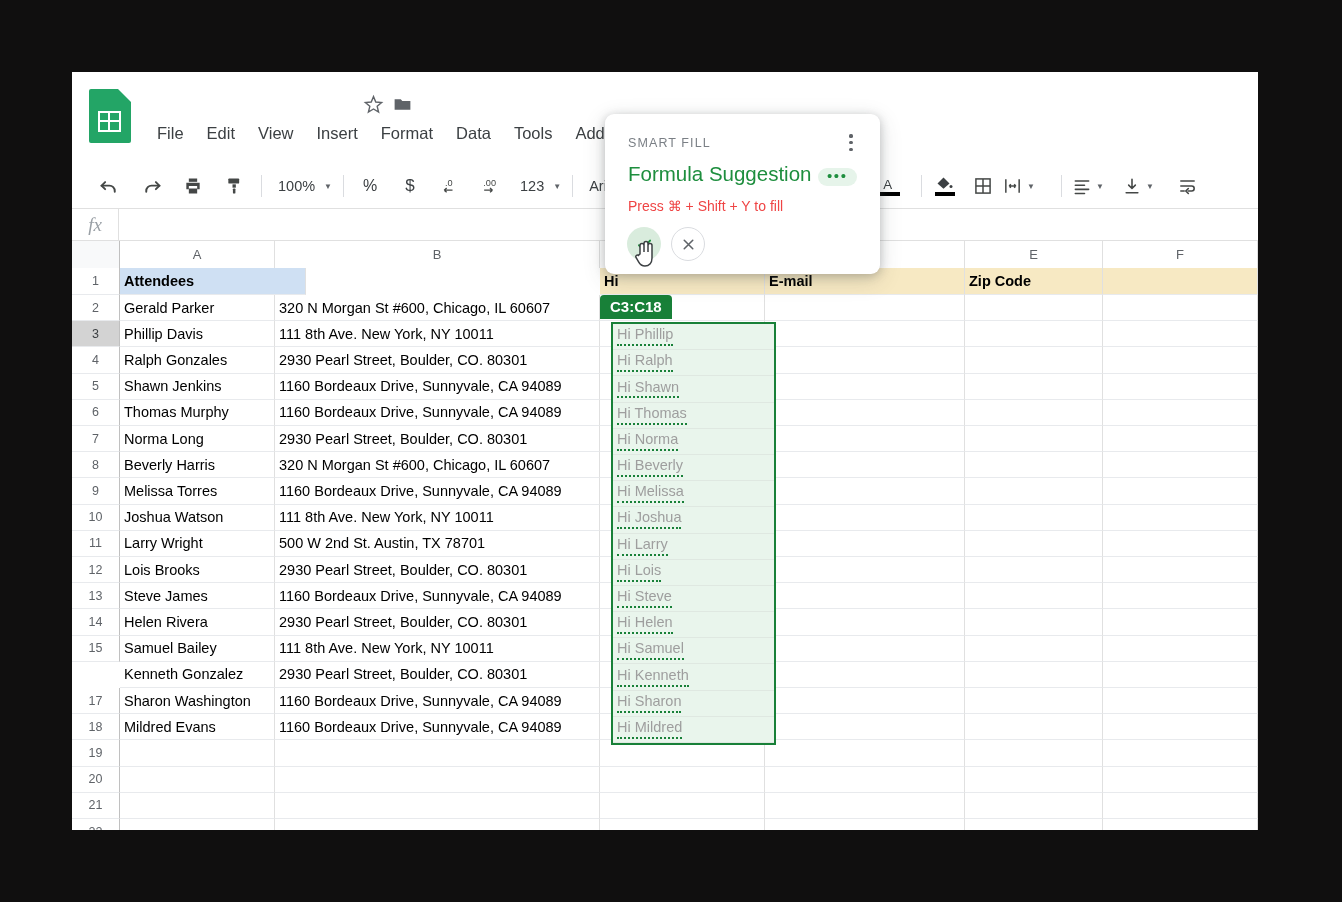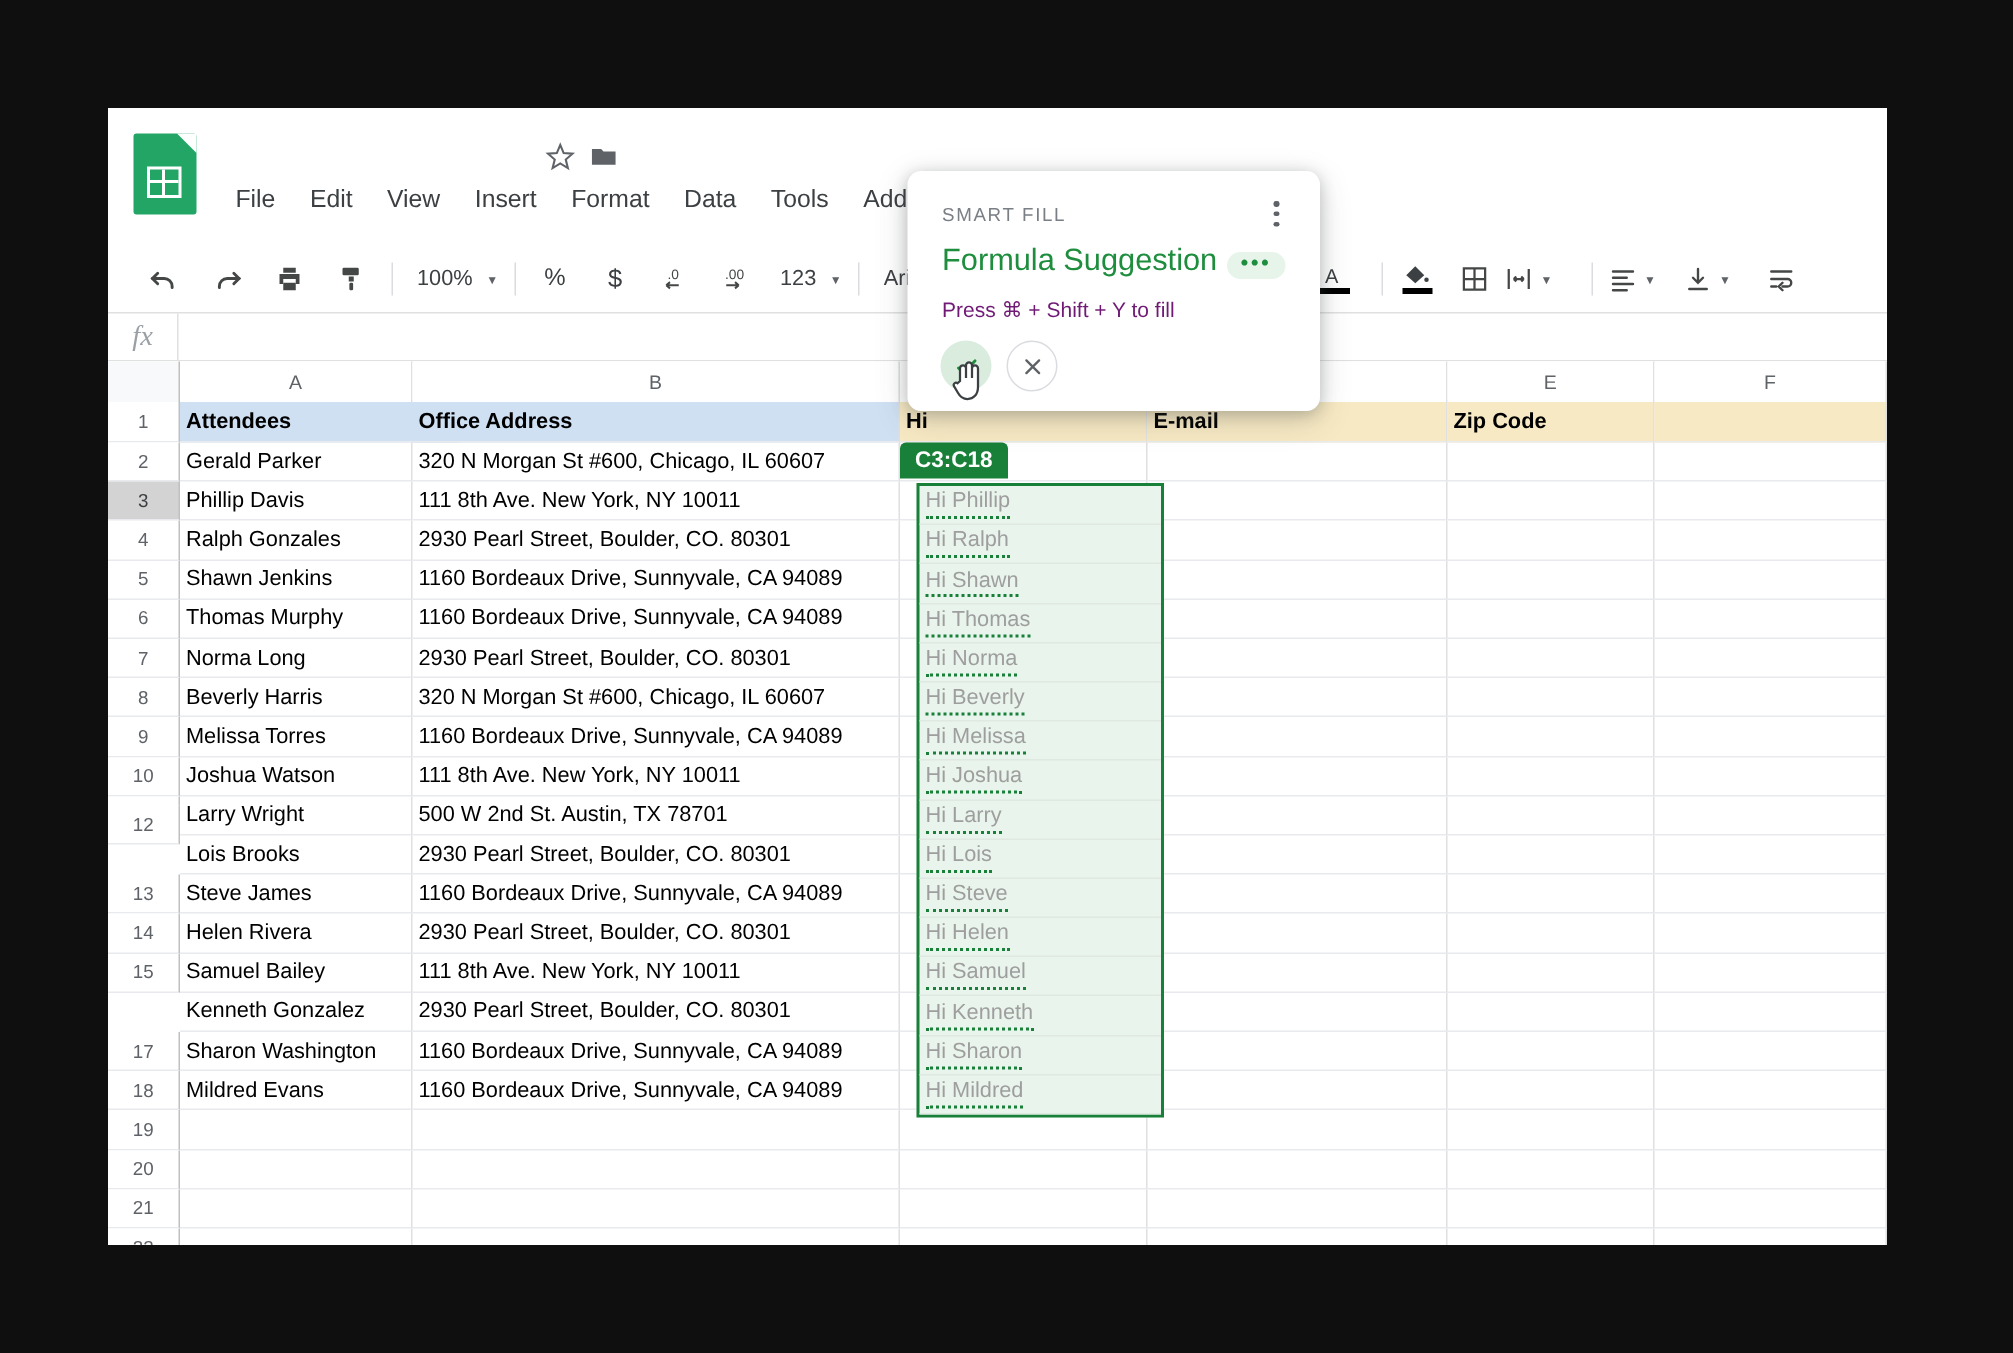--- a/index.html
+++ b/index.html
@@ -199,21 +199,21 @@
   }
   .popup-more {
     position: absolute; left: 213px; top: 54px;
     background: #e6f4ea; border-radius: 11px;
     padding: 3px 9px 5px;
     color: #1e8e3e; font-size: 15px; line-height: 10px;
     letter-spacing: 1.6px; cursor: pointer;
   }
   .popup-sub {
     position: absolute; left: 23px; top: 84px;
-    font-size: 14px; color: #701a75;
+    font-size: 14px; color: #ef4444;
   }
   .btn-accept, .btn-reject {
     position: absolute; top: 113px;
     width: 34px; height: 34px; border-radius: 50%;
     display: flex; align-items: center; justify-content: center;
     cursor: pointer;
   }
   .btn-accept { left: 22px; background: #d9ecdd; }
   .btn-reject { left: 66px; background: #fff; border: 1px solid #dadce0; }
 
@@ -387,21 +387,20 @@
       <div class="colhdr" style="left:48px;width:155px">A</div>
       <div class="colhdr" style="left:203px;width:325px">B</div>
       <div class="colhdr" style="left:528px;width:165px">C</div>
       <div class="colhdr" style="left:693px;width:200px">D</div>
       <div class="colhdr" style="left:893px;width:138px">E</div>
       <div class="colhdr" style="left:1031px;width:155px">F</div>
     </div>
 
     <div class="rowhdr" style="top:27px;height:27px">1</div>
     <div class="cell hdr hdr-blue" style="left:48px;top:27px;width:186px;height:27px">Attendees</div>
-    <div class="cell hdr hdr-blue" style="left:203px;top:27px;width:325px;height:27px">Office Address</div>
     <div class="cell hdr hdr-tan" style="left:528px;top:27px;width:165px;height:27px">Hi</div>
     <div class="cell hdr hdr-tan" style="left:693px;top:27px;width:200px;height:27px">E-mail</div>
     <div class="cell hdr hdr-tan" style="left:893px;top:27px;width:138px;height:27px">Zip Code</div>
     <div class="cell hdr hdr-tan" style="left:1031px;top:27px;width:155px;height:27px"></div>
 
     <div id="rows">
         <div class="rowhdr" style="top: 54px; height: 26.2px;">2</div>
         <div class="cell" style="left: 48px; top: 54px; width: 155px; height: 26.2px;">Gerald Parker</div>
         <div class="cell" style="left: 203px; top: 54px; width: 325px; height: 26.2px;">320 N Morgan St #600, Chicago, IL 60607</div>
         <div class="cell" style="left: 528px; top: 54px; width: 165px; height: 26.2px;"></div>
@@ -464,21 +463,21 @@
         <div class="cell" style="left: 693px; top: 263.6px; width: 200px; height: 26.2px;"></div>
         <div class="cell" style="left: 893px; top: 263.6px; width: 138px; height: 26.2px;"></div>
         <div class="cell" style="left: 1031px; top: 263.6px; width: 155px; height: 26.2px;"></div>
         <div class="rowhdr" style="top: 289.8px; height: 26.2px;">11</div>
         <div class="cell" style="left: 48px; top: 289.8px; width: 155px; height: 26.2px;">Larry Wright</div>
         <div class="cell" style="left: 203px; top: 289.8px; width: 325px; height: 26.2px;">500 W 2nd St. Austin, TX 78701</div>
         <div class="cell" style="left: 528px; top: 289.8px; width: 165px; height: 26.2px;"></div>
         <div class="cell" style="left: 693px; top: 289.8px; width: 200px; height: 26.2px;"></div>
         <div class="cell" style="left: 893px; top: 289.8px; width: 138px; height: 26.2px;"></div>
         <div class="cell" style="left: 1031px; top: 289.8px; width: 155px; height: 26.2px;"></div>
-        <div class="rowhdr" style="top: 296px; height: 26.2px;">12</div>
+        <div class="rowhdr" style="top: 316px; height: 26.2px;">12</div>
         <div class="cell" style="left: 48px; top: 316px; width: 155px; height: 26.2px;">Lois Brooks</div>
         <div class="cell" style="left: 203px; top: 316px; width: 325px; height: 26.2px;">2930 Pearl Street, Boulder, CO. 80301</div>
         <div class="cell" style="left: 528px; top: 316px; width: 165px; height: 26.2px;"></div>
         <div class="cell" style="left: 693px; top: 316px; width: 200px; height: 26.2px;"></div>
         <div class="cell" style="left: 893px; top: 316px; width: 138px; height: 26.2px;"></div>
         <div class="cell" style="left: 1031px; top: 316px; width: 155px; height: 26.2px;"></div>
         <div class="rowhdr" style="top: 342.2px; height: 26.2px;">13</div>
         <div class="cell" style="left: 48px; top: 342.2px; width: 155px; height: 26.2px;">Steve James</div>
         <div class="cell" style="left: 203px; top: 342.2px; width: 325px; height: 26.2px;">1160 Bordeaux Drive, Sunnyvale, CA 94089</div>
         <div class="cell" style="left: 528px; top: 342.2px; width: 165px; height: 26.2px;"></div>

